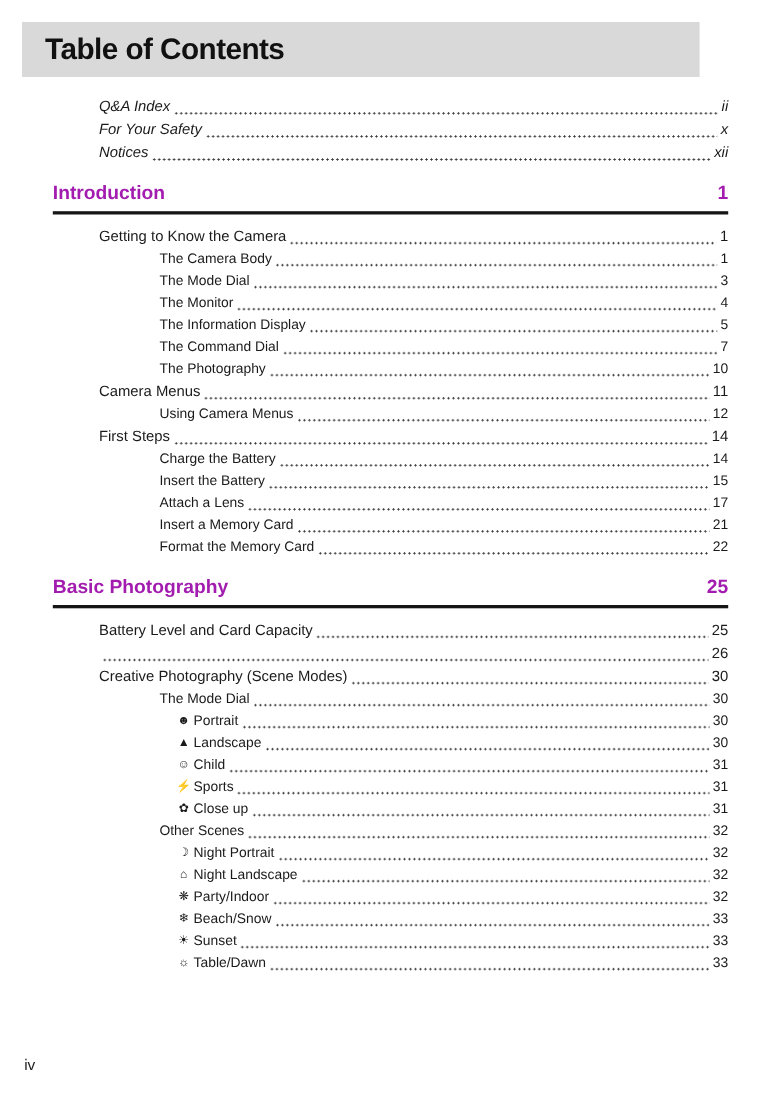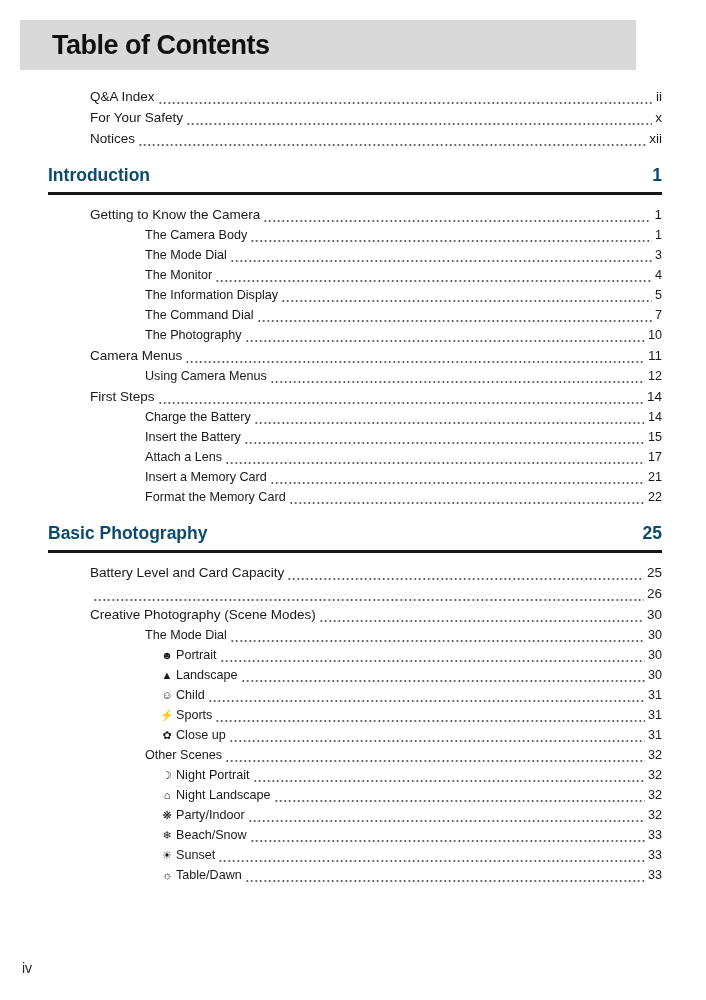--- a/index.html
+++ b/index.html
@@ -19,21 +19,21 @@
     position: absolute;
     top: 20px;
     left: 20px;
     width: 616px;
     height: 50px;
     background: #d9d9d9;
     display: flex;
     align-items: center;
   }
   .title-band .title {
-    padding-left: 32px;
+    padding-left: 21px;
     font-size: 27px;
     font-weight: bold;
     letter-spacing: -0.5px;
     color: #111;
   }
   .content {
     position: absolute;
     top: 86px;
     left: 48px;
     right: 44px;
@@ -64,29 +64,29 @@
   }
   .row.lvl2 { padding-left: 97px; }
   .row.lvl3 { padding-left: 112px; }
   .icon {
     display: inline-block;
     width: 14px;
     margin-right: 2px;
     font-size: 11px;
     text-align: center;
   }
-  .front-matter { margin-bottom: 5px; }
+  .front-matter { margin-bottom: 5px; font-style: italic; }
   .section { margin-top: 16px; }
   .section-head {
     display: flex;
     justify-content: space-between;
     align-items: baseline;
     font-size: 17.5px;
     font-weight: bold;
-    color: #0c4a6e;
+    color: #a21caf;
     padding-bottom: 6px;
   }
   .section-rule {
     height: 3px;
     background: #161616;
     margin-bottom: 9px;
   }
   .footer-page-number {
     position: absolute;
     left: 22px;

